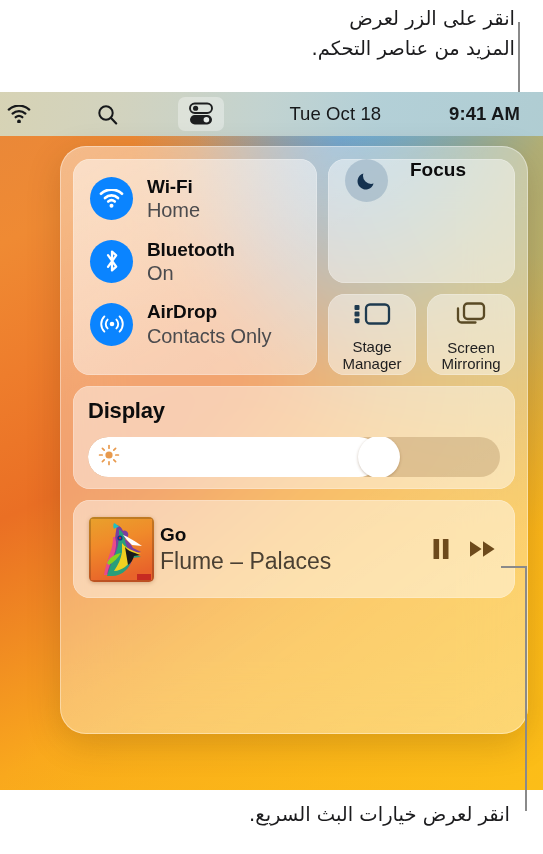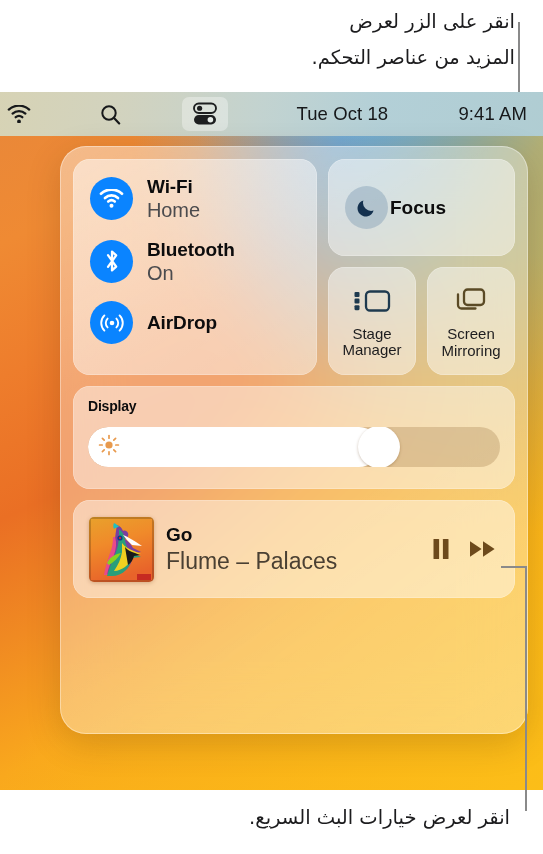--- a/index.html
+++ b/index.html
@@ -12,21 +12,21 @@
   #root { position: relative; width: 543px; height: 854px; background:#fff; }
 
   
   .annot {
     position: absolute;
     font-family: "DejaVu Sans", sans-serif;
     direction: rtl;
     text-align: right;
     color: #1c1c1e;
     font-size: 19.5px;
-    line-height: 36px;
+    line-height: 30px;
     white-space: pre-line;
   }
   #annot-top { right: 28px; top: 4px; width: 330px; }
   #annot-bottom { right: 33px; top: 800px; width: 360px; }
 
   
   .leader { position: absolute; background: #8a8a8a; }
   .leader-v { width: 2px; }
   .leader-h { height: 2px; }
 
@@ -76,21 +76,21 @@
   #mb-cc {
     width: 46px; height: 34px; border-radius: 7px;
     background: rgba(255,255,255,0.34);
     margin-right: 4px;
   }
   #mb-date, #mb-time {
     font-size: 18.5px; color: #16181a; letter-spacing: 0.1px;
     padding-left: 2px;
   }
   #mb-date { margin-left: 8px; }
-  #mb-time { margin-left: 14px; margin-right: 2px; }
+  #mb-time { margin-left: 14px; margin-right: 9px; font-weight: bold; }
 
   
   #cc-panel {
     position: absolute; left: 60px; top: 146px; width: 468px; height: 588px;
     border-radius: 26px;
     padding: 13px;
     background: linear-gradient(150deg,
         rgba(255,255,255,0.42) 0%,
         rgba(255,255,255,0.34) 30%,
         rgba(255,255,255,0.34) 60%,
@@ -115,42 +115,42 @@
     width: 43px; height: 43px; border-radius: 50%;
     background: #0a84ff; flex: 0 0 auto;
     display:flex; align-items:center; justify-content:center;
   }
   .tg-text { display: flex; flex-direction: column; line-height: 1.12; }
   .tg-title { font-size: 19px; font-weight: bold; color: #0c0c0d; letter-spacing: -0.1px; }
   .tg-sub { font-size: 20px; color: #4b4b4e; letter-spacing: -0.1px; margin-top: 2px; }
 
   #right-col { flex: 1; display: flex; flex-direction: column; gap: 11px; }
   #focus-tile {
-    height: 97px; display: flex; align-items: center; padding-left: 17px; gap: 2px;
+    height: 124px; display: flex; align-items: flex-start; padding-left: 17px; gap: 22px;
     background: rgba(255,255,255,0.46);
   }
   #focus-circle {
     width: 43px; height: 43px; border-radius: 50%;
     background: rgba(120,150,175,0.40);
     display:flex; align-items:center; justify-content:center;
   }
   #focus-label { font-size: 19px; font-weight: bold; color: #0c0c0d; }
 
   #small-tiles { flex: 1; display: flex; gap: 11px; }
   .small-tile {
     flex: 1; display: flex; flex-direction: column; align-items: center;
     justify-content: center; gap: 8px; padding-top: 4px;
   }
   .small-tile .st-label {
     font-size: 15px; color: #1d1d1f; text-align: center; line-height: 1.1; font-weight: 500;
   }
 
   
   #display-tile, #sound-tile { height: 103px; padding: 12px 15px 0 15px; }
-  .tile-head { font-size: 14px; font-weight: bold; color: #0c0c0d; letter-spacing: -0.2px; }
+  .tile-head { font-size: 22px; font-weight: bold; color: #0c0c0d; letter-spacing: -0.2px; }
   .slider-wrap { margin-top: 13px; position: relative; height: 40px; display:flex; align-items:center; }
   .slider-track {
     position: relative; height: 40px; border-radius: 20px; flex: 1;
     background: rgba(150,110,60,0.28);
     overflow: hidden;
   }
   .slider-fill {
     position: absolute; left: 0; top: 0; bottom: 0; border-radius: 20px;
     background: #ffffff;
     display: flex; align-items: center; padding-left: 10px;
@@ -161,21 +161,21 @@
     box-shadow: 0 1px 3px rgba(90,50,10,0.30);
   }
   #sound-row { display:flex; align-items:center; gap: 14px; }
   #airplay-btn {
     width: 42px; height: 42px; border-radius: 50%; flex: 0 0 auto;
     background: rgba(150,110,60,0.26);
     display: flex; align-items: center; justify-content: center;
   }
 
   
-  #np-tile { height: 98px; display: flex; align-items: center; padding: 0 18px 0 16px; gap: 12px; }
+  #np-tile { height: 98px; display: flex; align-items: center; padding: 0 18px 0 16px; gap: 6px; }
   #album-art {
     width: 65px; height: 65px; border-radius: 5px; flex: 0 0 auto;
     overflow: hidden; box-shadow: 0 1px 4px rgba(100,50,10,0.28);
     position: relative;
   }
   #np-text { flex: 1; display: flex; flex-direction: column; line-height: 1.15; }
   #np-title { font-size: 19px; font-weight: bold; color: #0c0c0d; }
   #np-artist { font-size: 23px; color: #4a4033; margin-top: 2px; }
   #np-controls { display: flex; align-items: center; gap: 19px; }
   .np-btn { display:flex; align-items:center; justify-content:center; }
@@ -259,20 +259,21 @@
         <div class="toggle-row">
           <div class="round-icon">
             <svg width="26" height="26" viewBox="0 0 26 26">
               <circle cx="13" cy="13" r="2.3" fill="#fff"></circle>
               <path d="M8.6 17.4a6.2 6.2 0 0 1 0-8.8M17.4 8.6a6.2 6.2 0 0 1 0 8.8" stroke="#fff" stroke-width="1.9" fill="none" stroke-linecap="round"></path>
               <path d="M5.4 20.6a10.7 10.7 0 0 1 0-15.2M20.6 5.4a10.7 10.7 0 0 1 0 15.2" stroke="#fff" stroke-width="1.9" fill="none" stroke-linecap="round"></path>
             </svg>
           </div>
           <div class="tg-text">
             <span class="tg-title">AirDrop</span>
+            <span class="tg-sub">Contacts Only</span>
           </div>
         </div>
 
       </div>
 
       <div id="right-col">
 
         <div class="tile" id="focus-tile">
           <div id="focus-circle">
             <svg width="23" height="23" viewBox="0 0 23 23">

